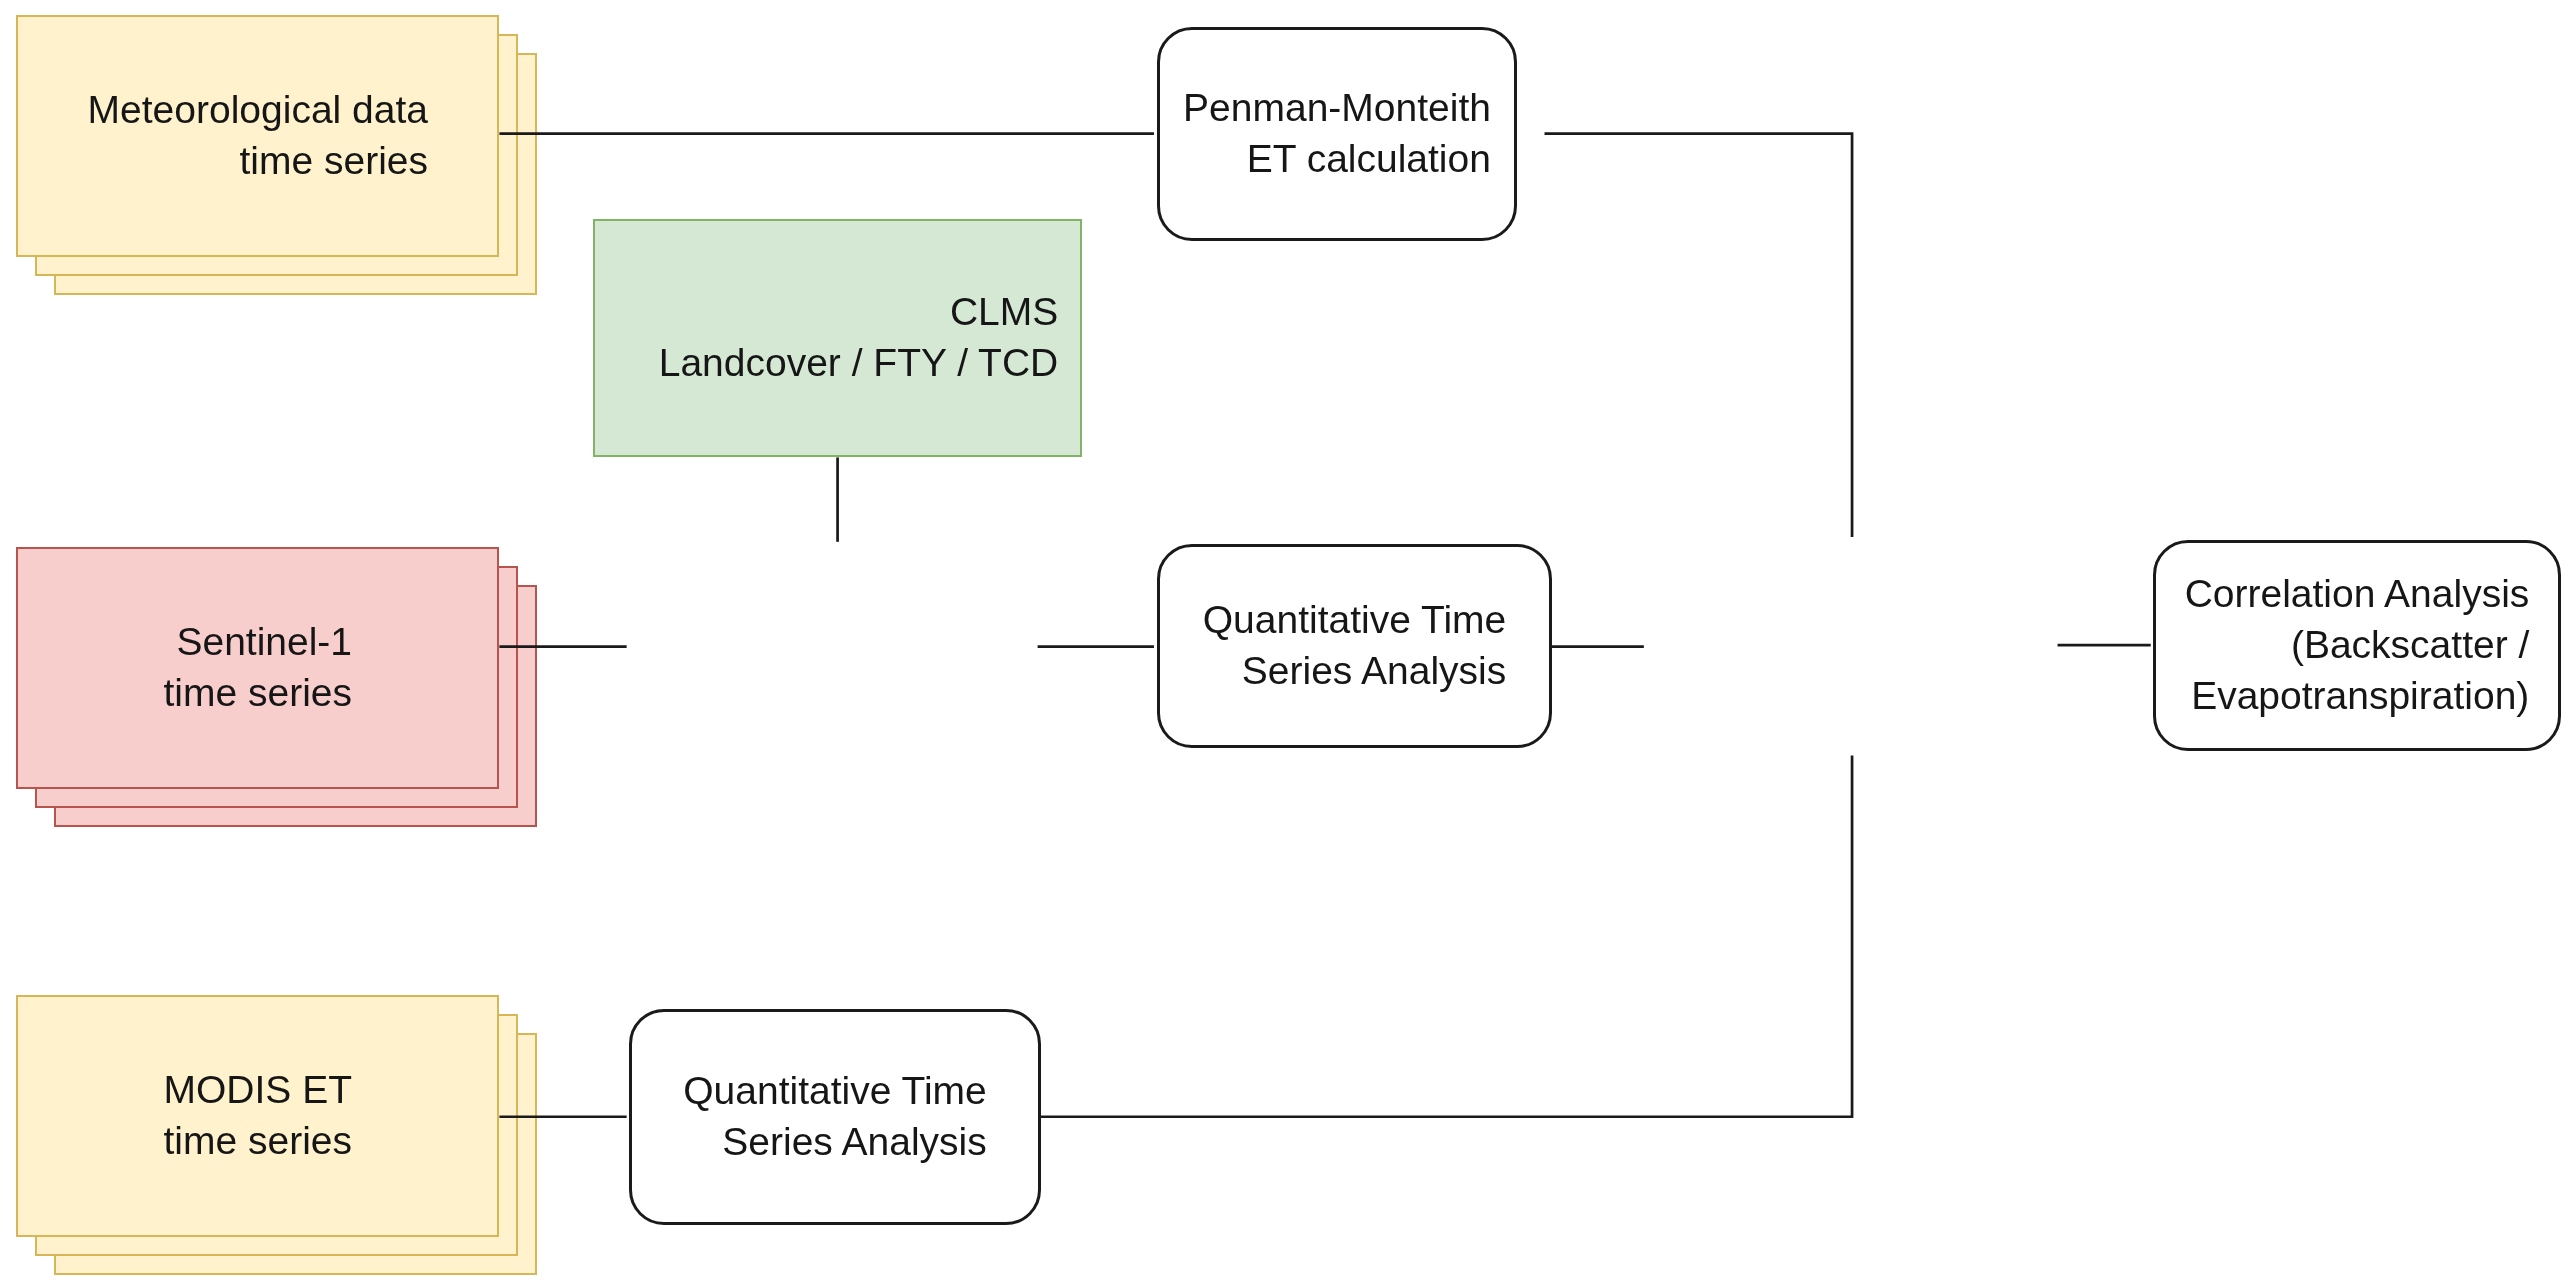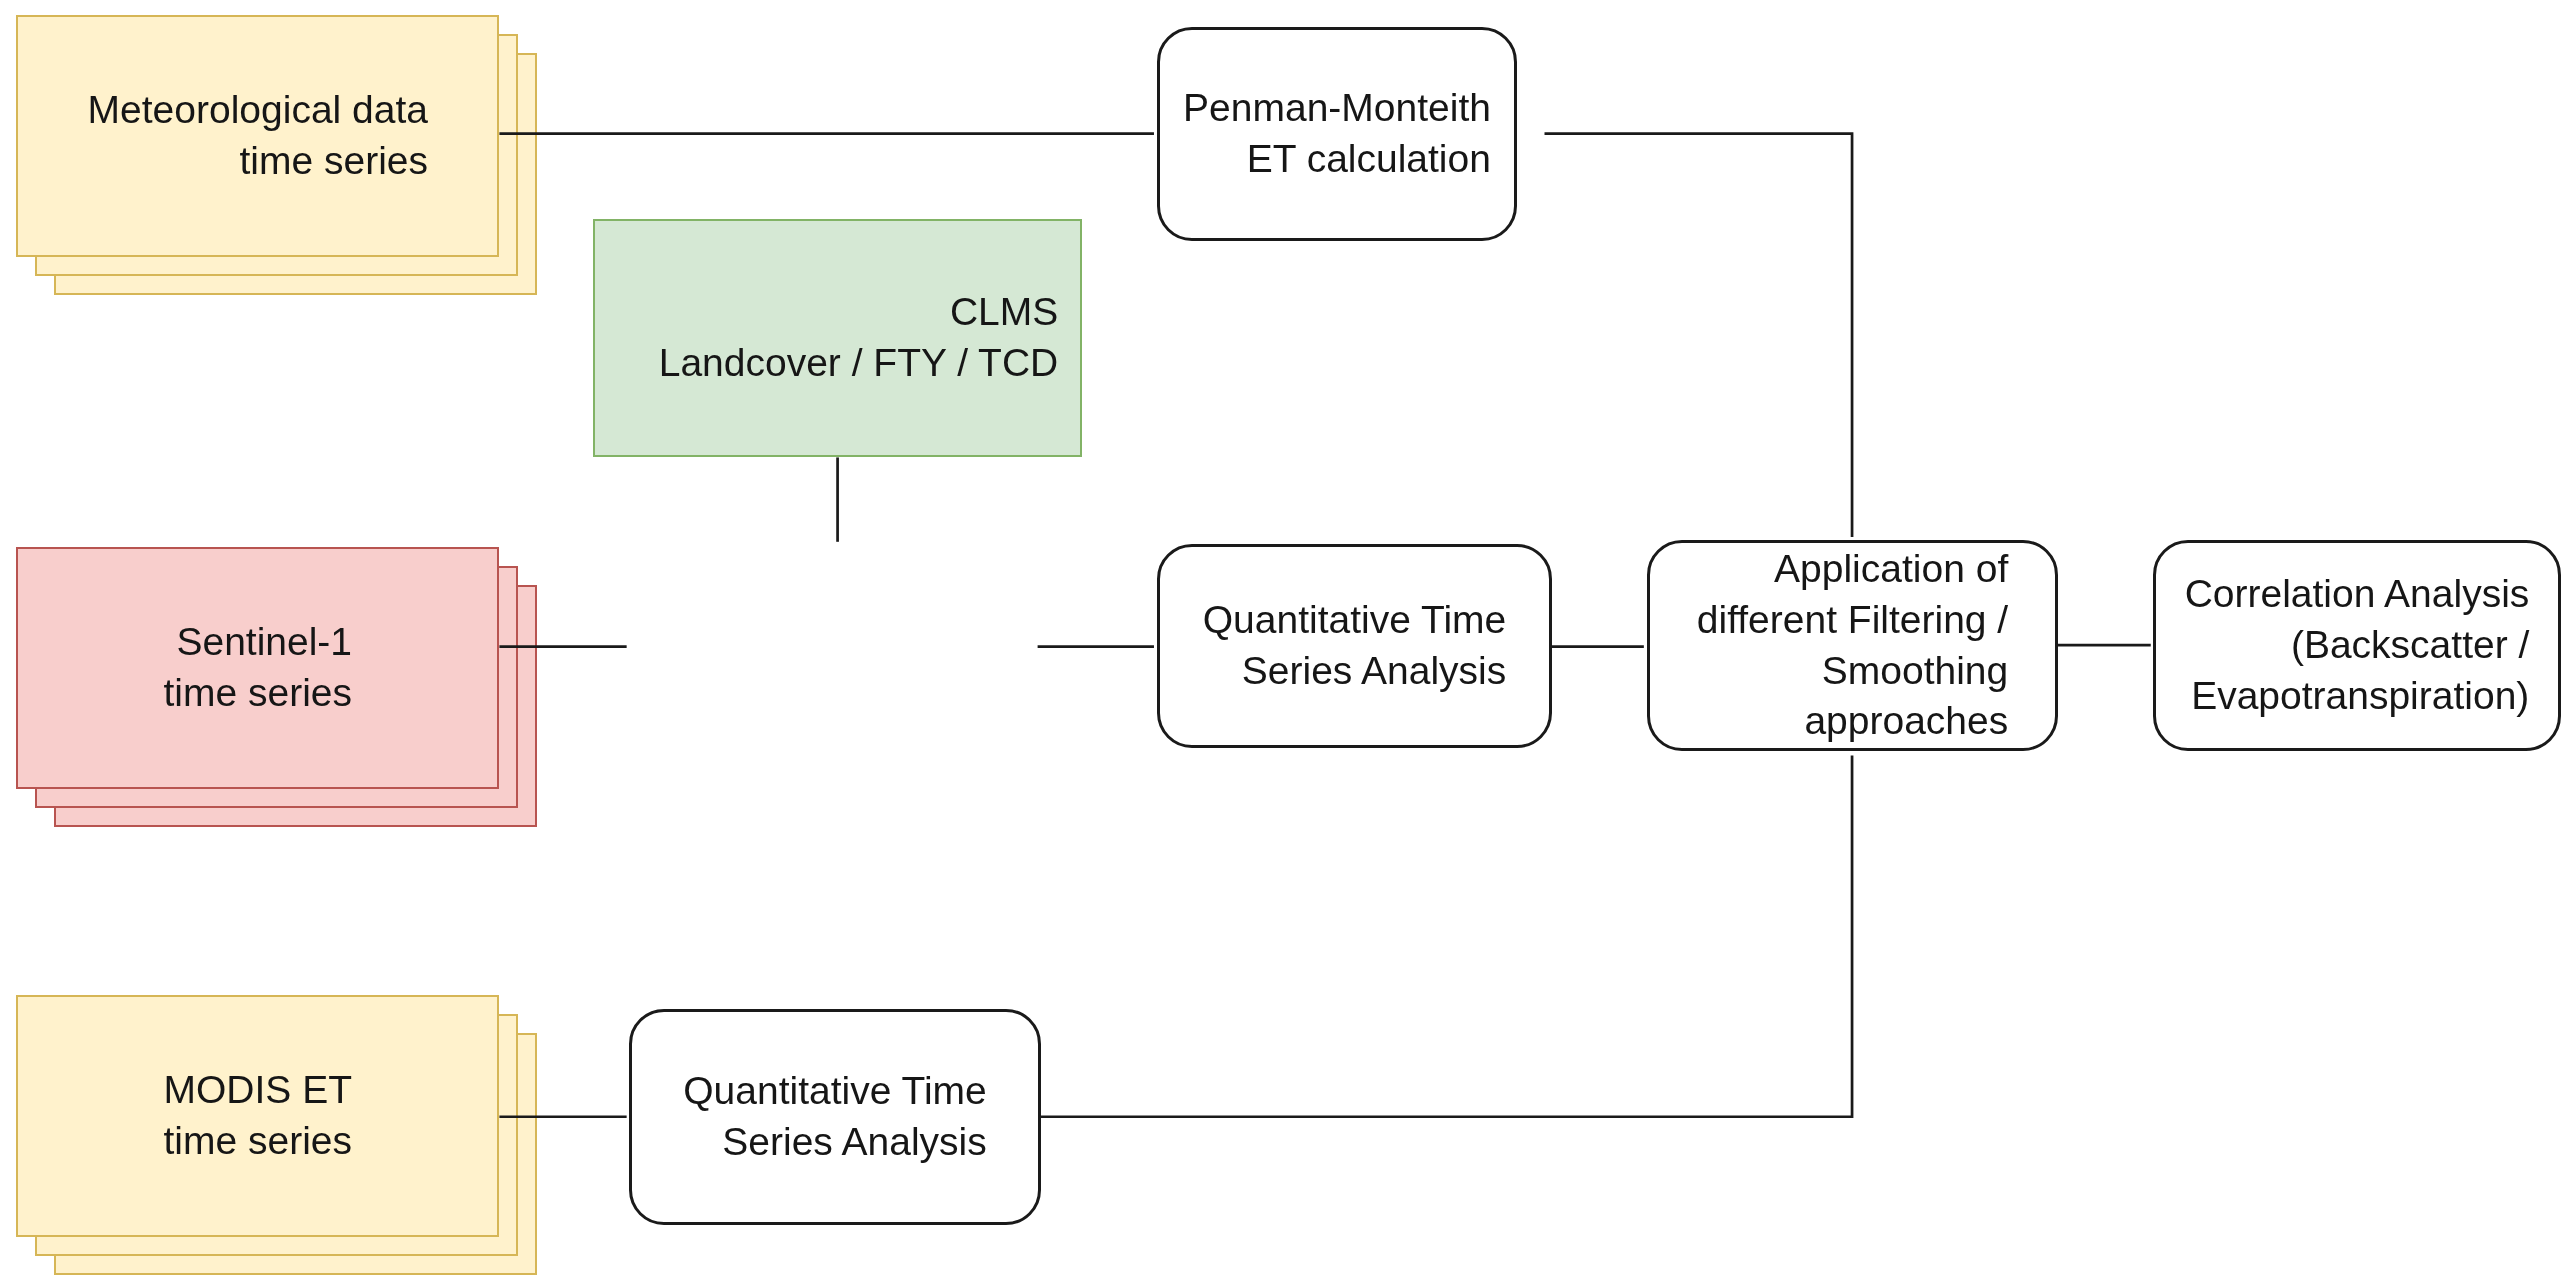--- a/index.html
+++ b/index.html
@@ -65,24 +65,20 @@
     <div class="sheet" style="left: 38px; top: 38px; background-color: rgb(248, 206, 204); border-color: rgb(184, 84, 80);"></div>
     <div class="sheet" style="left: 19px; top: 19px; background-color: rgb(248, 206, 204); border-color: rgb(184, 84, 80);"></div>
     <div class="sheet node" style="left: 0px; top: 0px; background-color: rgb(248, 206, 204); border-color: rgb(184, 84, 80);">Sentinel-1
 time series</div>
   </div>
 
 
   <div class="node process" style="left: 1157px; top: 544px; width: 395px; height: 204px; background-color: rgb(255, 255, 255); border-color: rgb(26, 26, 26);">Quantitative Time
 Series Analysis</div>
 
-  <div class="node process" style="left: 1647px; top: 540px; width: 411px; height: 211px; background-color: rgb(255, 255, 255); border-color: rgb(26, 26, 26);">Application of
-different Filtering /
-Smoothing
-approaches</div>
 
   <div class="node process" style="left: 2153px; top: 540px; width: 408px; height: 211px; background-color: rgb(255, 255, 255); border-color: rgb(26, 26, 26);">Correlation Analysis
 (Backscatter /
 Evapotranspiration)</div>
 
   <div class="stack" style="left:16.3px;top:995px;width:521px;height:280px;">
     <div class="sheet" style="left: 38px; top: 38px; background-color: rgb(255, 242, 204); border-color: rgb(214, 182, 86);"></div>
     <div class="sheet" style="left: 19px; top: 19px; background-color: rgb(255, 242, 204); border-color: rgb(214, 182, 86);"></div>
     <div class="sheet node" style="left: 0px; top: 0px; background-color: rgb(255, 242, 204); border-color: rgb(214, 182, 86);">MODIS ET
 time series</div>

